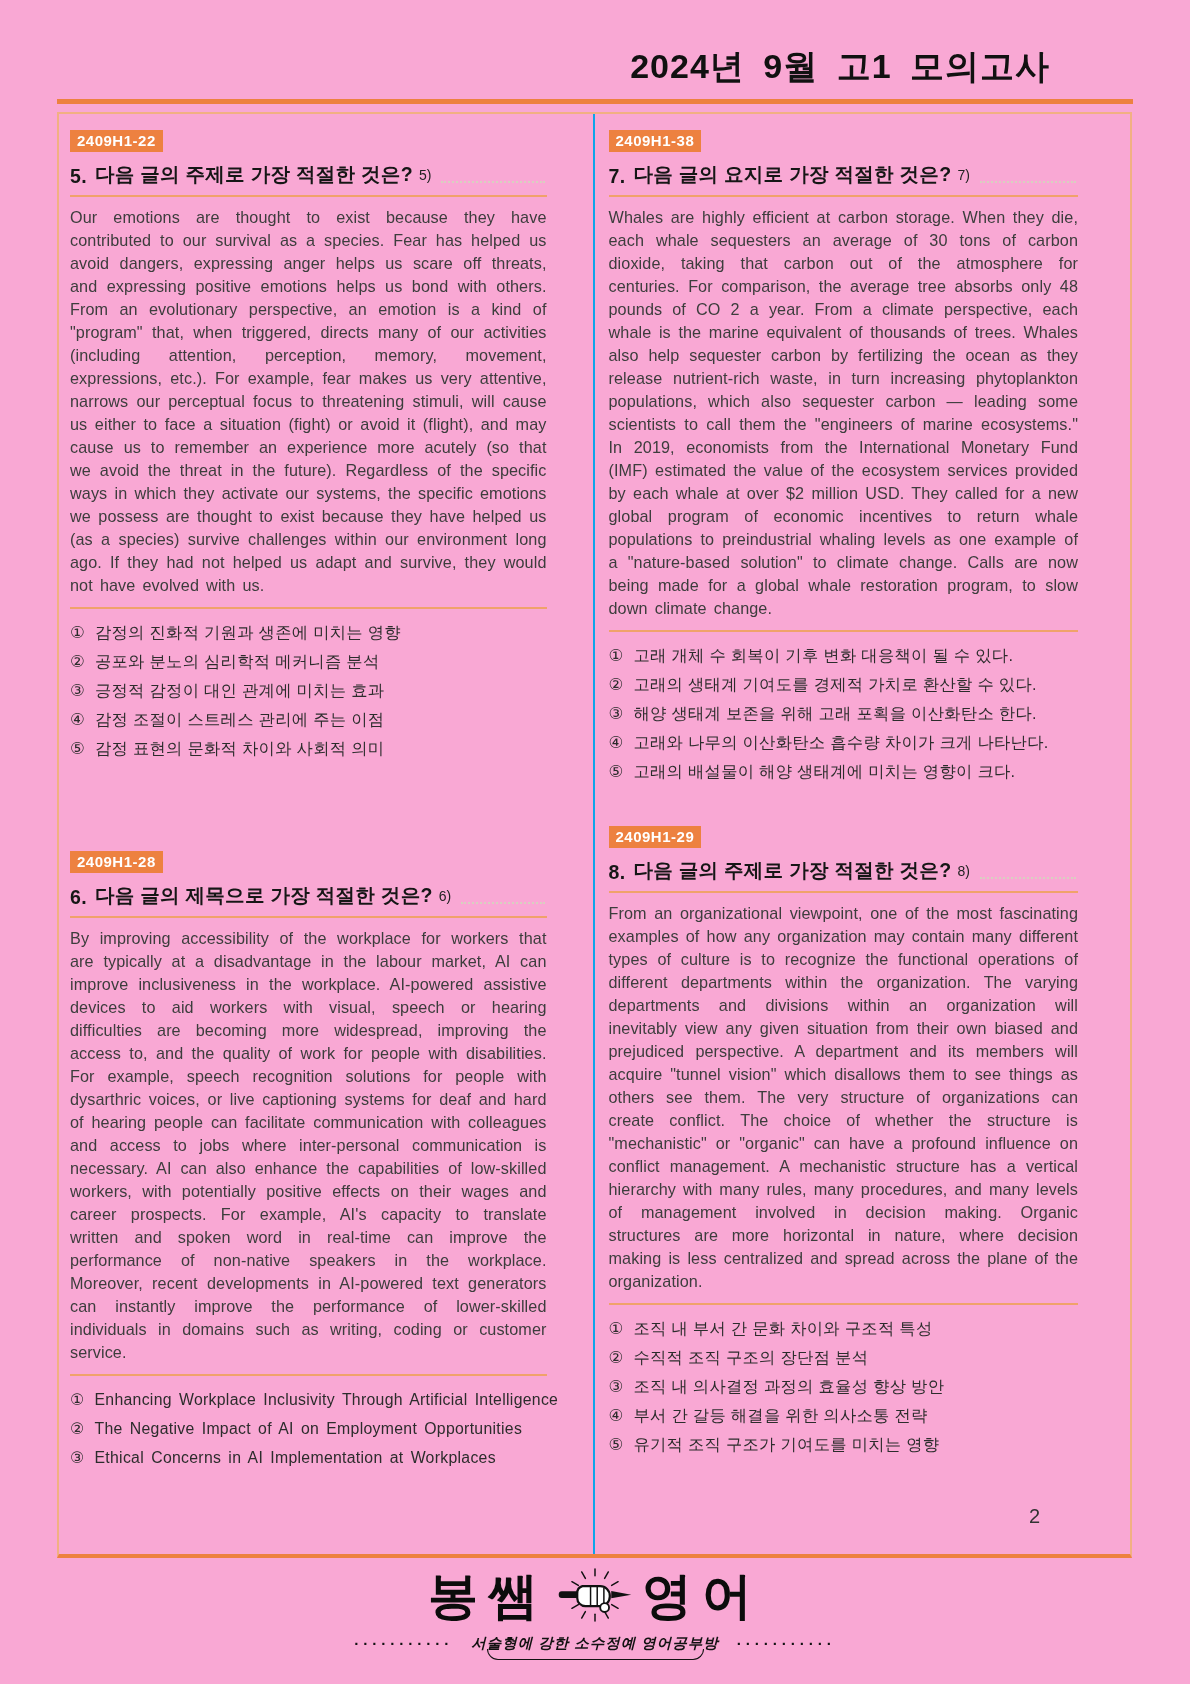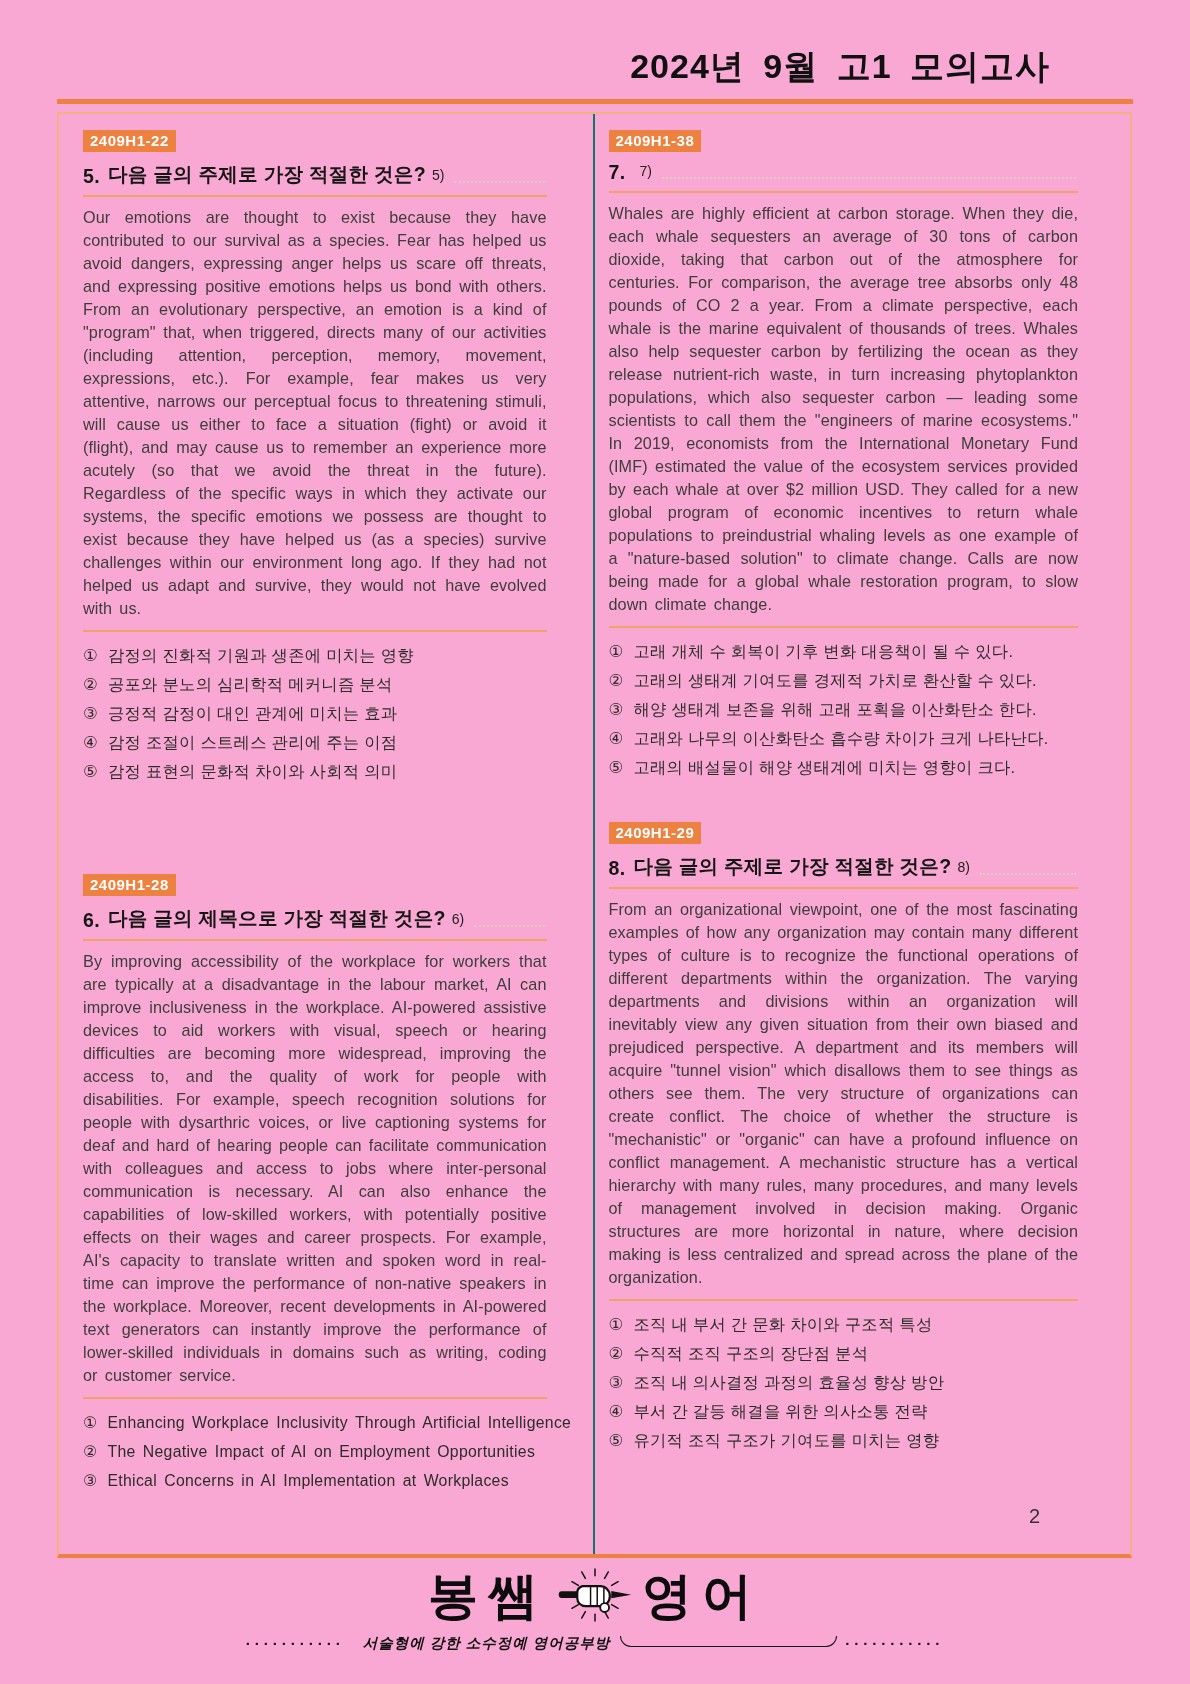--- a/index.html
+++ b/index.html
@@ -13,21 +13,21 @@
     font-size:34px;font-weight:800;color:#111;letter-spacing:1px;word-spacing:8px;
   }
   .header-rule{position:absolute;left:57px;right:57px;top:99px;height:5px;background:#ED8140;}
   
   .content-box{
     position:absolute;left:57px;right:58px;top:112px;height:1446px;
     border:2px solid #F2B083;border-bottom:4px solid #ED8140;
     display:flex;box-sizing:border-box;overflow:hidden;
   }
   .col{width:50%;box-sizing:border-box;}
-  .col-left{padding:16px 46px 0 24px;border-right:2px solid #0f766e;}
+  .col-left{padding:16px 46px 0 11px;border-right:2px solid #0ea5e9;}
   .col-right{padding:16px 52px 0 14px;}
   
   .q-tag{
     display:inline-block;background:#ED8140;color:#fff;
     font-size:15px;font-weight:bold;letter-spacing:.5px;padding:2px 7px 3px;
   }
   .q-head{border-bottom:2px solid #F0A26A;padding-bottom:7px;margin-top:9px;}
   .q-title-row{display:flex;align-items:flex-end;}
   .q-num,.q-prompt{font-size:19.5px;font-weight:bold;color:#161616;letter-spacing:.3px;}
   .q-num{margin-right:8px;}
@@ -49,21 +49,21 @@
   .footer-logo{
     position:absolute;top:1563px;left:0;width:100%;
     display:flex;justify-content:center;align-items:center;gap:10px;
   }
   .logo-text{font-size:50px;font-weight:900;color:#0c0c0c;letter-spacing:10px;}
   .footer-tagline{
     position:absolute;top:1634px;left:0;width:100%;
     display:flex;justify-content:center;align-items:flex-start;gap:8px;
   }
   .dots{font-size:15px;font-weight:bold;color:#111;letter-spacing:4px;line-height:20px;}
-  .tag-wrap{display:inline-flex;flex-direction:row;align-items:center;justify-content:flex-end;}
+  .tag-wrap{display:inline-flex;flex-direction:column;align-items:center;justify-content:flex-end;}
   .tagline-text{
     font-size:14.5px;font-style:italic;font-weight:bold;color:#111;
     letter-spacing:1px;line-height:18px;padding:0 10px;
   }
   .tagline-bracket{
     width:215px;height:10px;margin-top:-3px;
     border:1.5px solid #111;border-top:none;border-radius:0 0 12px 12px;
   }
 </style>
 </head>
@@ -142,20 +142,21 @@
       </div>
     </div>
 
     <div class="col col-right">
 
       <div class="q">
         <span class="q-tag">2409H1-38</span>
         <div class="q-head">
           <div class="q-title-row">
             <span class="q-num">7.</span>
+            <span class="q-prompt">다음 글의 요지로 가장 적절한 것은?</span>
             <span class="q-foot">7)</span>
             <span class="q-leader"></span>
           </div>
         </div>
         <div class="passage">Whales are highly efficient at carbon storage. When they die, each whale sequesters an average of 30 tons of carbon dioxide, taking that carbon out of the atmosphere for centuries. For comparison, the average tree absorbs only 48 pounds of CO 2 a year. From a climate perspective, each whale is the marine equivalent of thousands of trees. Whales also help sequester carbon by fertilizing the ocean as they release nutrient-rich waste, in turn increasing phytoplankton populations, which also sequester carbon — leading some scientists to call them the "engineers of marine ecosystems." In 2019, economists from the International Monetary Fund (IMF) estimated the value of the ecosystem services provided by each whale at over $2 million USD. They called for a new global program of economic incentives to return whale populations to preindustrial whaling levels as one example of a "nature-based solution" to climate change. Calls are now being made for a global whale restoration program, to slow down climate change.</div>
         <div class="choices">
           <div class="choice">
               <span class="marker">①</span>
               <span>고래 개체 수 회복이 기후 변화 대응책이 될 수 있다.</span>
             </div>

